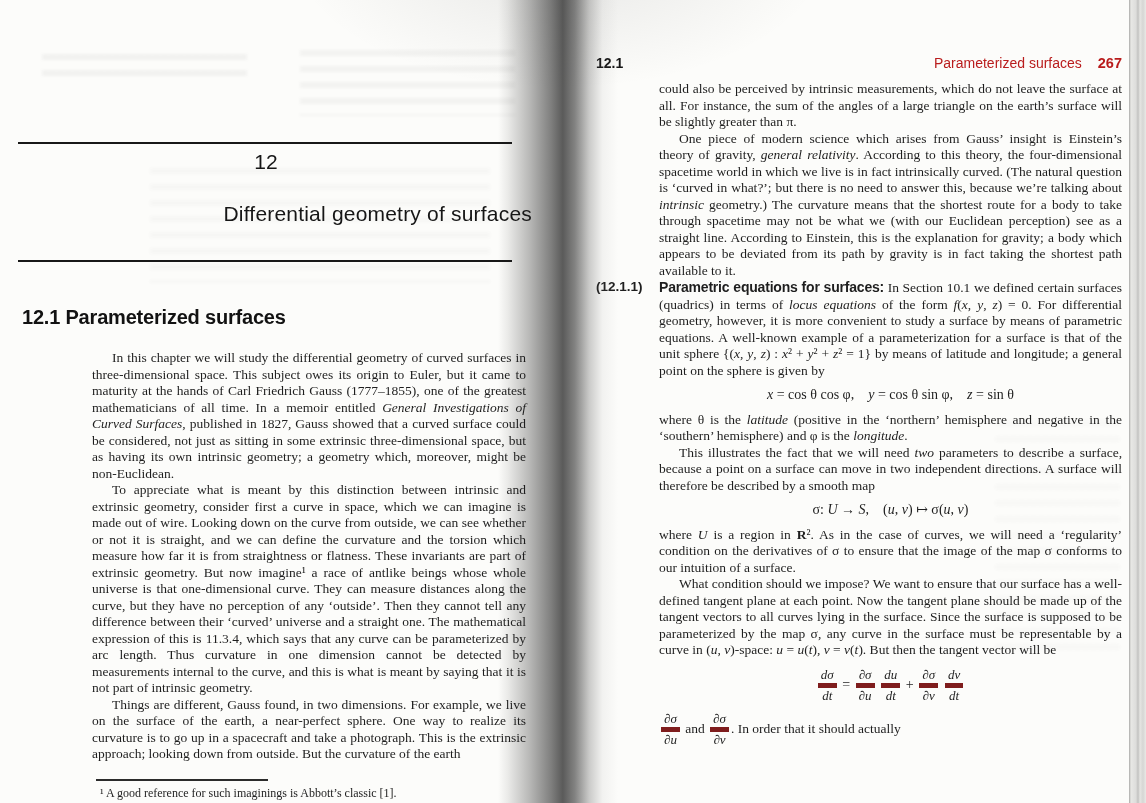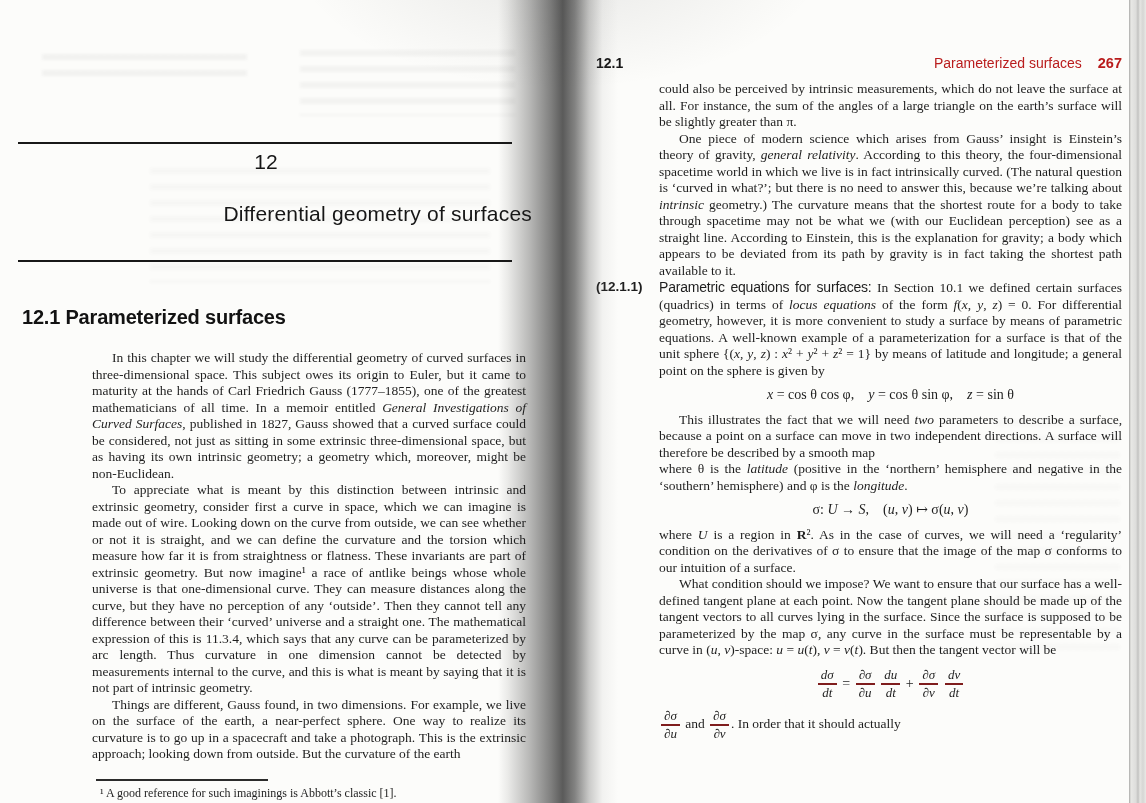--- a/index.html
+++ b/index.html
@@ -92,29 +92,29 @@
   }
   #rp-page-number { font-weight:bold; font-size:14.5px; margin-left:16px; }
 
   .margin-label {
     position:absolute; left:-63px; top:0;
     font-family:"Liberation Sans","DejaVu Sans",sans-serif;
     font-weight:bold; font-size:13.5px; text-indent:0;
   }
   .run-head {
     font-family:"Liberation Sans","DejaVu Sans",sans-serif;
-    font-weight:normal; font-size:14px; letter-spacing:-0.2px;
+    font-weight:bold; font-size:14px; letter-spacing:-0.2px;
   }
   .equation { text-align:center; margin:8px 0; font-size:14px; text-indent:0; }
   .equation.big { margin:9px 0; }
   .frac {
     display:inline-block; vertical-align:middle; text-align:center;
     font-style:italic; line-height:1.1; margin:0 2px; font-size:13px; text-indent:0;
   }
-  .fnum { display:block; border-bottom:2px solid #7f1d1d; padding:0 3px 1px;text-align:right; }
+  .fnum { display:block; border-bottom:5px solid #7f1d1d; padding:0 3px 1px;text-align:right; }
   .fden { display:block; padding-top:1px;font-family:Liberation Serif, serif; }
 </style>
 </head>
 <body>
 
 <div class="page" id="left-page"></div>
 <div class="page" id="right-page"></div>
 <div id="gutter"></div>
 <div id="top-shade"></div>
 <div id="page-edge"></div>
@@ -138,20 +138,20 @@
 
 <div class="sans" id="rp-header-section">12.1</div>
 <div class="sans" id="rp-header-right">
   <span>Parameterized surfaces</span><span id="rp-page-number">267</span>
 </div>
 <div class="body-text" id="right-body">
     <p class="para"><span>could also be perceived by intrinsic measurements, which do not leave the surface at all. For instance, the sum of the angles of a large triangle on the earth’s surface will be slightly greater than π.</span></p>
     <p class="para indent"><span>One piece of modern science which arises from Gauss’ insight is Einstein’s theory of gravity, </span><span class="it">general relativity</span><span>. According to this theory, the four-dimensional spacetime world in which we live is in fact intrinsically curved. (The natural question is ‘curved in what?’; but there is no need to answer this, because we’re talking about </span><span class="it">intrinsic</span><span> geometry.) The curvature means that the shortest route for a body to take through spacetime may not be what we (with our Euclidean perception) see as a straight line. According to Einstein, this is the explanation for gravity; a body which appears to be deviated from its path by gravity is in fact taking the shortest path available to it.</span></p>
     <p class="para"><span class="margin-label">(12.1.1)</span><span class="run-head">Parametric equations for surfaces:</span> <span>In Section 10.1 we defined certain surfaces (quadrics) in terms of </span><span class="it">locus equations</span><span> of the form </span><span class="it">f</span><span>(</span><span class="it">x</span><span>, </span><span class="it">y</span><span>, </span><span class="it">z</span><span>) = 0. For differential geometry, however, it is more convenient to study a surface by means of parametric equations. A well-known example of a parameterization for a surface is that of the unit sphere {(</span><span class="it">x</span><span>, </span><span class="it">y</span><span>, </span><span class="it">z</span><span>) : </span><span class="it">x</span><span>² + </span><span class="it">y</span><span>² + </span><span class="it">z</span><span>² = 1} by means of latitude and longitude; a general point on the sphere is given by</span></p>
     <div class="equation"><span class="it">x</span><span> = cos θ cos φ, </span><span class="it">y</span><span> = cos θ sin φ, </span><span class="it">z</span><span> = sin θ</span></div>
+    <p class="para"><span>where θ is the </span><span class="it">latitude</span><span> (positive in the ‘northern’ hemisphere and negative in the ‘southern’ hemisphere) and φ is the </span><span class="it">longitude</span><span>.</span></p>
     <p class="para indent"><span>This illustrates the fact that we will need </span><span class="it">two</span><span> parameters to describe a surface, because a point on a surface can move in two independent directions. A surface will therefore be described by a smooth map</span></p>
-    <p class="para"><span>where θ is the </span><span class="it">latitude</span><span> (positive in the ‘northern’ hemisphere and negative in the ‘southern’ hemisphere) and φ is the </span><span class="it">longitude</span><span>.</span></p>
     <div class="equation"><span>σ: </span><span class="it">U</span><span> → </span><span class="it">S</span><span>, (</span><span class="it">u</span><span>, </span><span class="it">v</span><span>) ↦ σ(</span><span class="it">u</span><span>, </span><span class="it">v</span><span>)</span></div>
     <p class="para"><span>where </span><span class="it">U</span><span> is a region in </span><span class="bd">R</span><span>². As in the case of curves, we will need a ‘regularity’ condition on the derivatives of σ to ensure that the image of the map σ conforms to our intuition of a surface.</span></p>
     <p class="para indent"><span>What condition should we impose? We want to ensure that our surface has a well-defined tangent plane at each point. Now the tangent plane should be made up of the tangent vectors to all curves lying in the surface. Since the surface is supposed to be parameterized by the map σ, any curve in the surface must be representable by a curve in (</span><span class="it">u</span><span>, </span><span class="it">v</span><span>)-space: </span><span class="it">u</span><span> = </span><span class="it">u</span><span>(</span><span class="it">t</span><span>), </span><span class="it">v</span><span> = </span><span class="it">v</span><span>(</span><span class="it">t</span><span>). But then the tangent vector will be</span></p>
     <div class="equation big"><span class="frac"><span class="fnum">dσ</span><span class="fden">dt</span></span><span> = </span><span class="frac"><span class="fnum">∂σ</span><span class="fden">∂u</span></span><span> </span><span class="frac"><span class="fnum">du</span><span class="fden">dt</span></span><span> + </span><span class="frac"><span class="fnum">∂σ</span><span class="fden">∂v</span></span><span> </span><span class="frac"><span class="fnum">dv</span><span class="fden">dt</span></span></div>
     <p class="para"><span class="frac"><span class="fnum">∂σ</span><span class="fden">∂u</span></span><span> and </span><span class="frac"><span class="fnum">∂σ</span><span class="fden">∂v</span></span><span>. In order that it should actually</span></p>
   </div>
 
 </body></html>

